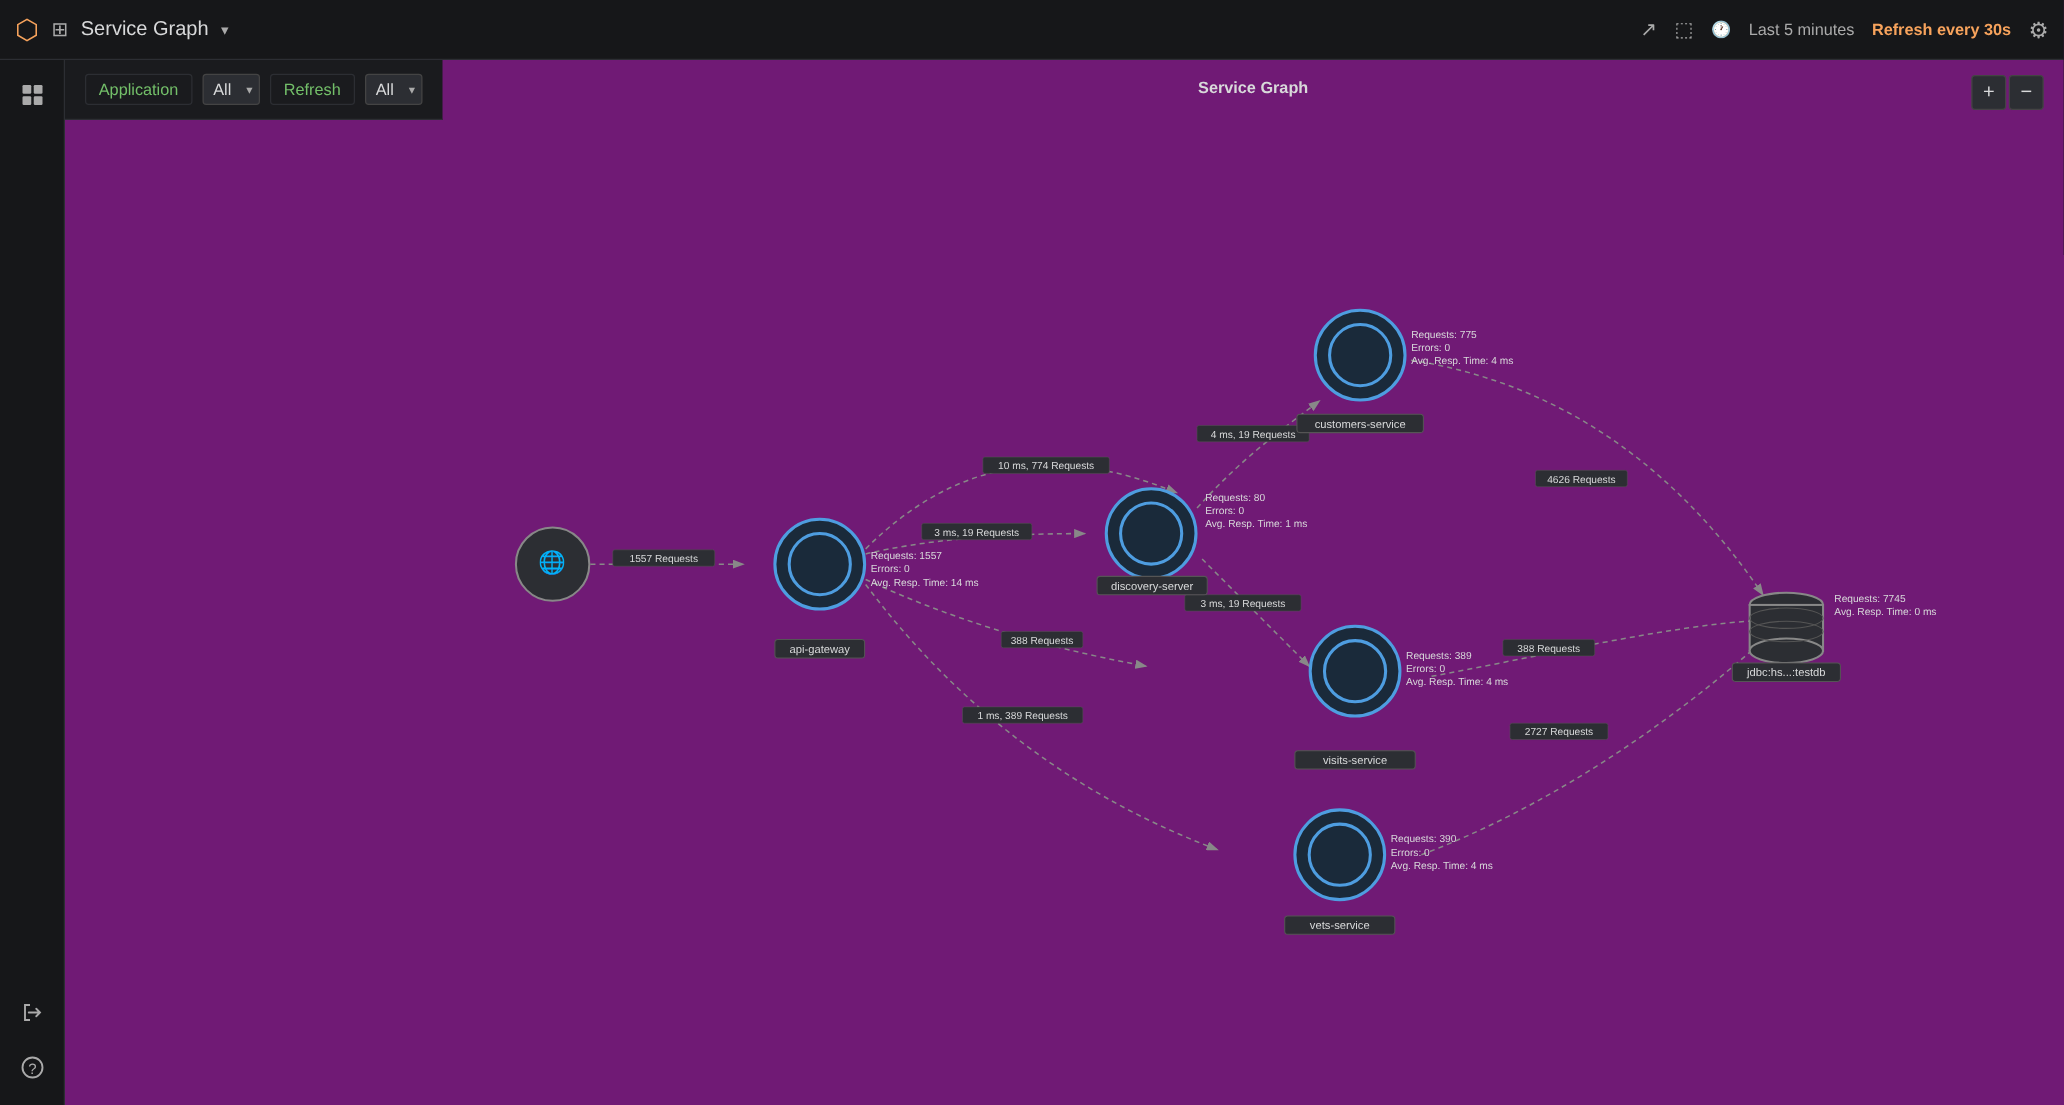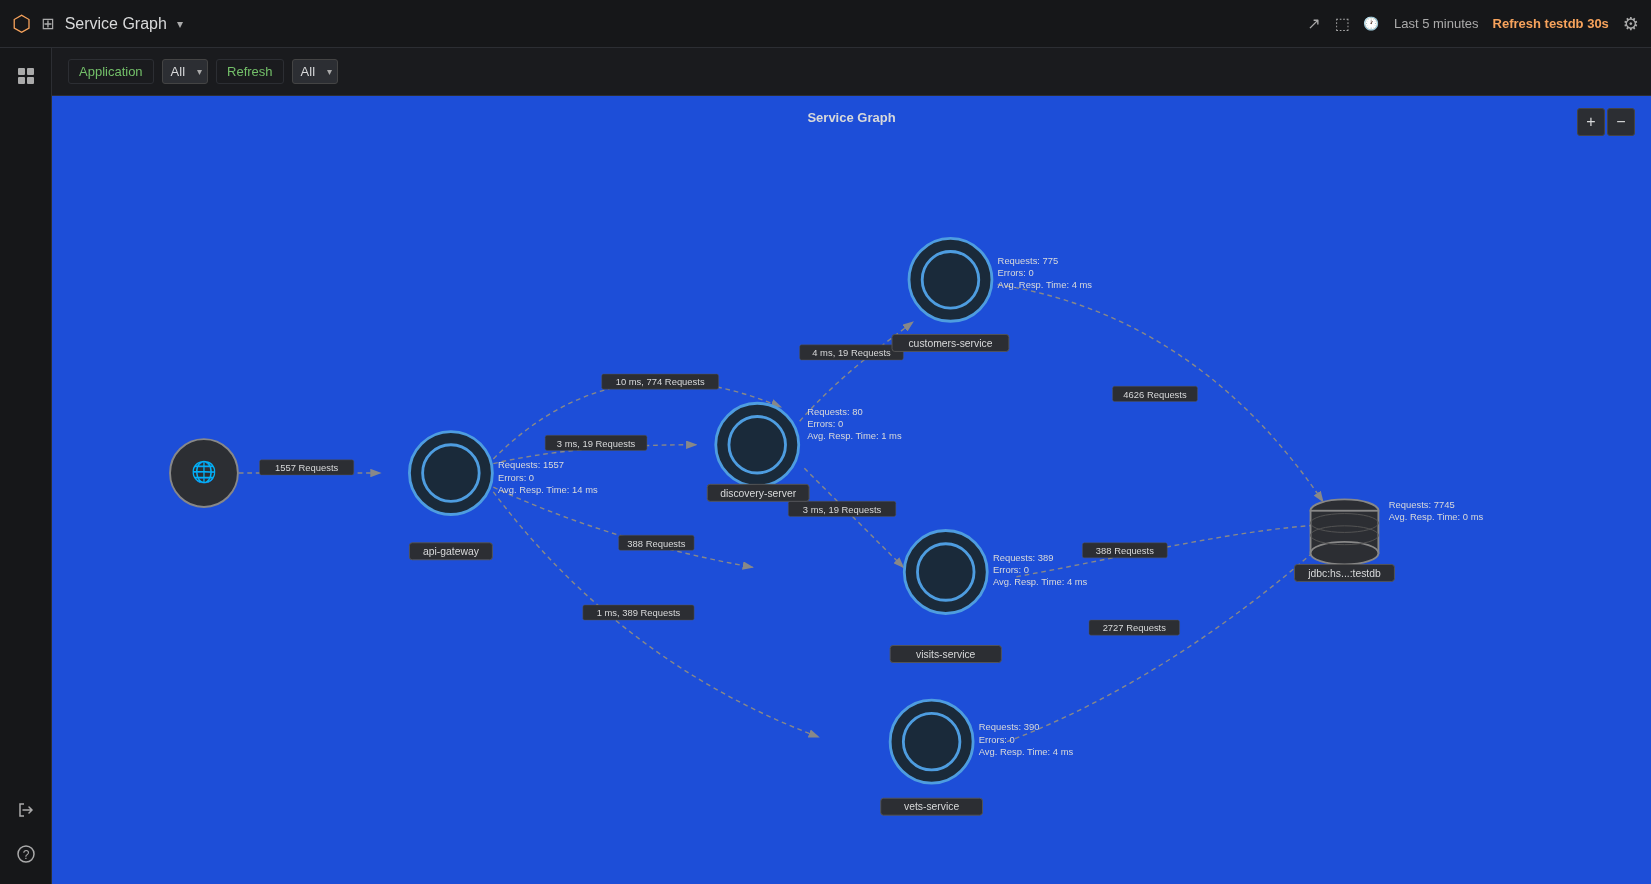--- a/index.html
+++ b/index.html
@@ -40,21 +40,21 @@
       gap: 8px;
     }
     .sidebar-icon {
       width: 36px; height: 36px;
       display: flex; align-items: center; justify-content: center;
       color: #aaa; font-size: 18px; cursor: pointer; border-radius: 4px;
     }
     .sidebar-bottom { margin-top: auto; margin-bottom: 12px; display: flex; flex-direction: column; gap: 8px; align-items: center; }
 
     
-    .main { flex: 1; display: flex; flex-direction: column; background: #1d4ed8; }
+    .main { flex: 1; display: flex; flex-direction: row; background: #701a75; }
 
     
     .filterbar {
       height: 48px;
       background: #1a1b1e;
       display: flex;
       align-items: center;
       padding: 0 16px;
       gap: 8px;
       border-bottom: 1px solid #2c2e33;
@@ -137,21 +137,21 @@
     <span class="topbar-logo">⬡</span>
     <span class="topbar-grid">⊞</span>
     <span class="topbar-title">Service Graph</span>
     <span style="color:#aaa;cursor:pointer">▾</span>
   </div>
   <div class="topbar-right">
     <span class="topbar-icon-btn">↗</span>
     <span class="topbar-icon-btn">⬚</span>
     <span class="clock-icon">🕐</span>
     <span class="topbar-last">Last 5 minutes</span>
-    <span class="topbar-refresh">Refresh testdb 30s</span>
+    <span class="topbar-refresh">Refresh every 30s</span>
     <span style="color:#aaa;font-size:18px;cursor:pointer">⚙</span>
   </div>
 </div>
 
 <div class="layout">
 
   <div class="sidebar">
     <div class="sidebar-icon">
       <svg width="20" height="20" viewBox="0 0 20 20" fill="none">
         <rect x="2" y="2" width="7" height="7" fill="#aaa" rx="1"></rect>

